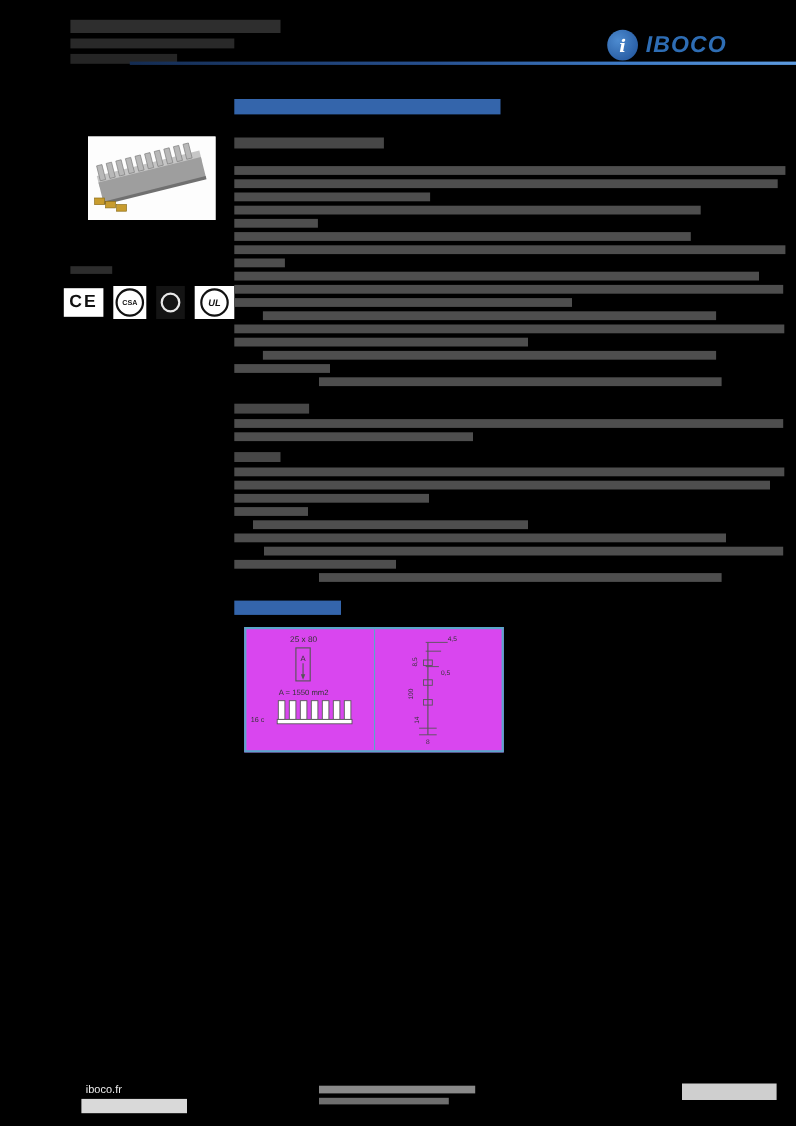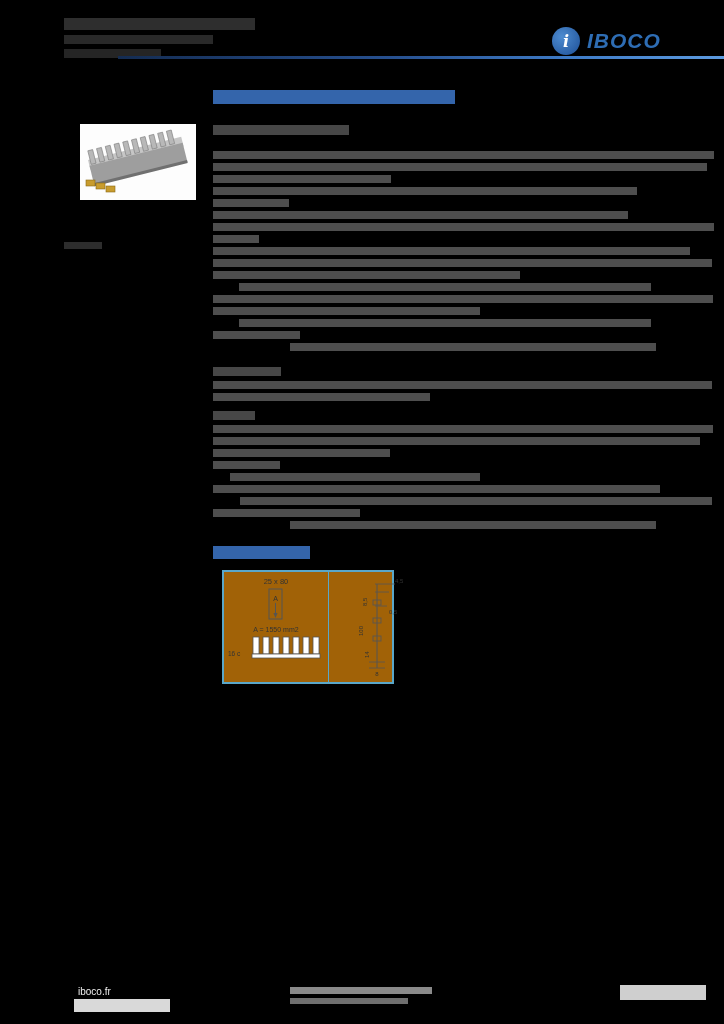--- a/index.html
+++ b/index.html
@@ -37,21 +37,21 @@
   .emblem-ring{width:14px;height:14px;border:2.5px solid #e8e8e8;border-radius:50%;}
   .mark-ul{width:36px;height:30px;background:#fff;}
   .ul-circle{width:22px;height:22px;border:2px solid #111;border-radius:50%;
              display:flex;align-items:center;justify-content:center;
              font-size:8.5px;font-weight:bold;font-style:italic;color:#111;}
 
   
   .main-col{position:absolute;left:213px;top:88px;width:502px;}
 
   
-  .drawing-box{position:absolute;left:222px;top:570px;width:172px;height:114px;background:#a16207;
+  .drawing-box{position:absolute;left:222px;top:570px;width:236px;height:114px;background:#d946ef;
                border:2px solid #5aa7c9;box-sizing:border-box;display:flex;}
   .panel{flex:1;position:relative;}
   .panel.left{border-right:1.5px solid #5aa7c9;}
   .panel svg{display:block;}
 
   
   .footer-site{position:absolute;left:62px;top:986px;color:#ededed;font-size:10px;margin-left:16px;}
   .footer-left-block{position:absolute;left:74px;top:999px;}
   .footer-center{position:absolute;left:290px;top:987px;}
   .footer-right{position:absolute;left:620px;top:985px;}
@@ -100,20 +100,34 @@
         <rect x="6" y="56" width="9" height="6"></rect>
         <rect x="16" y="59" width="9" height="6"></rect>
         <rect x="26" y="62" width="9" height="6"></rect>
       </g>
     </svg>
   </div>
 
   <div class="approvals-label">
       <div class="bar" style="width: 38px; height: 7px; background: rgb(45, 45, 45); margin-top: 0px;"></div>
     </div>
+  <div class="approvals">
+    <div class="mark mark-ce">
+      <span>CE</span>
+    </div>
+    <div class="mark mark-csa">
+      <div class="csa-circle">CSA</div>
+    </div>
+    <div class="mark mark-emblem">
+      <div class="emblem-ring"></div>
+    </div>
+    <div class="mark mark-ul">
+      <div class="ul-circle">UL</div>
+    </div>
+  </div>
 
   <div class="main-col">
       <div class="bar" style="width: 242px; height: 14px; background: rgb(52, 101, 171); margin-top: 2px;"></div>
       <div class="bar" style="width: 136px; height: 10px; background: rgb(71, 71, 71); margin-top: 21px;"></div>
       <div class="bar" style="width: 501px; margin-top: 16px;"></div>
       <div class="bar" style="width: 494px;"></div>
       <div class="bar" style="width: 178px;"></div>
       <div class="bar" style="width: 424px;"></div>
       <div class="bar" style="width: 76px;"></div>
       <div class="bar" style="width: 415px;"></div>

